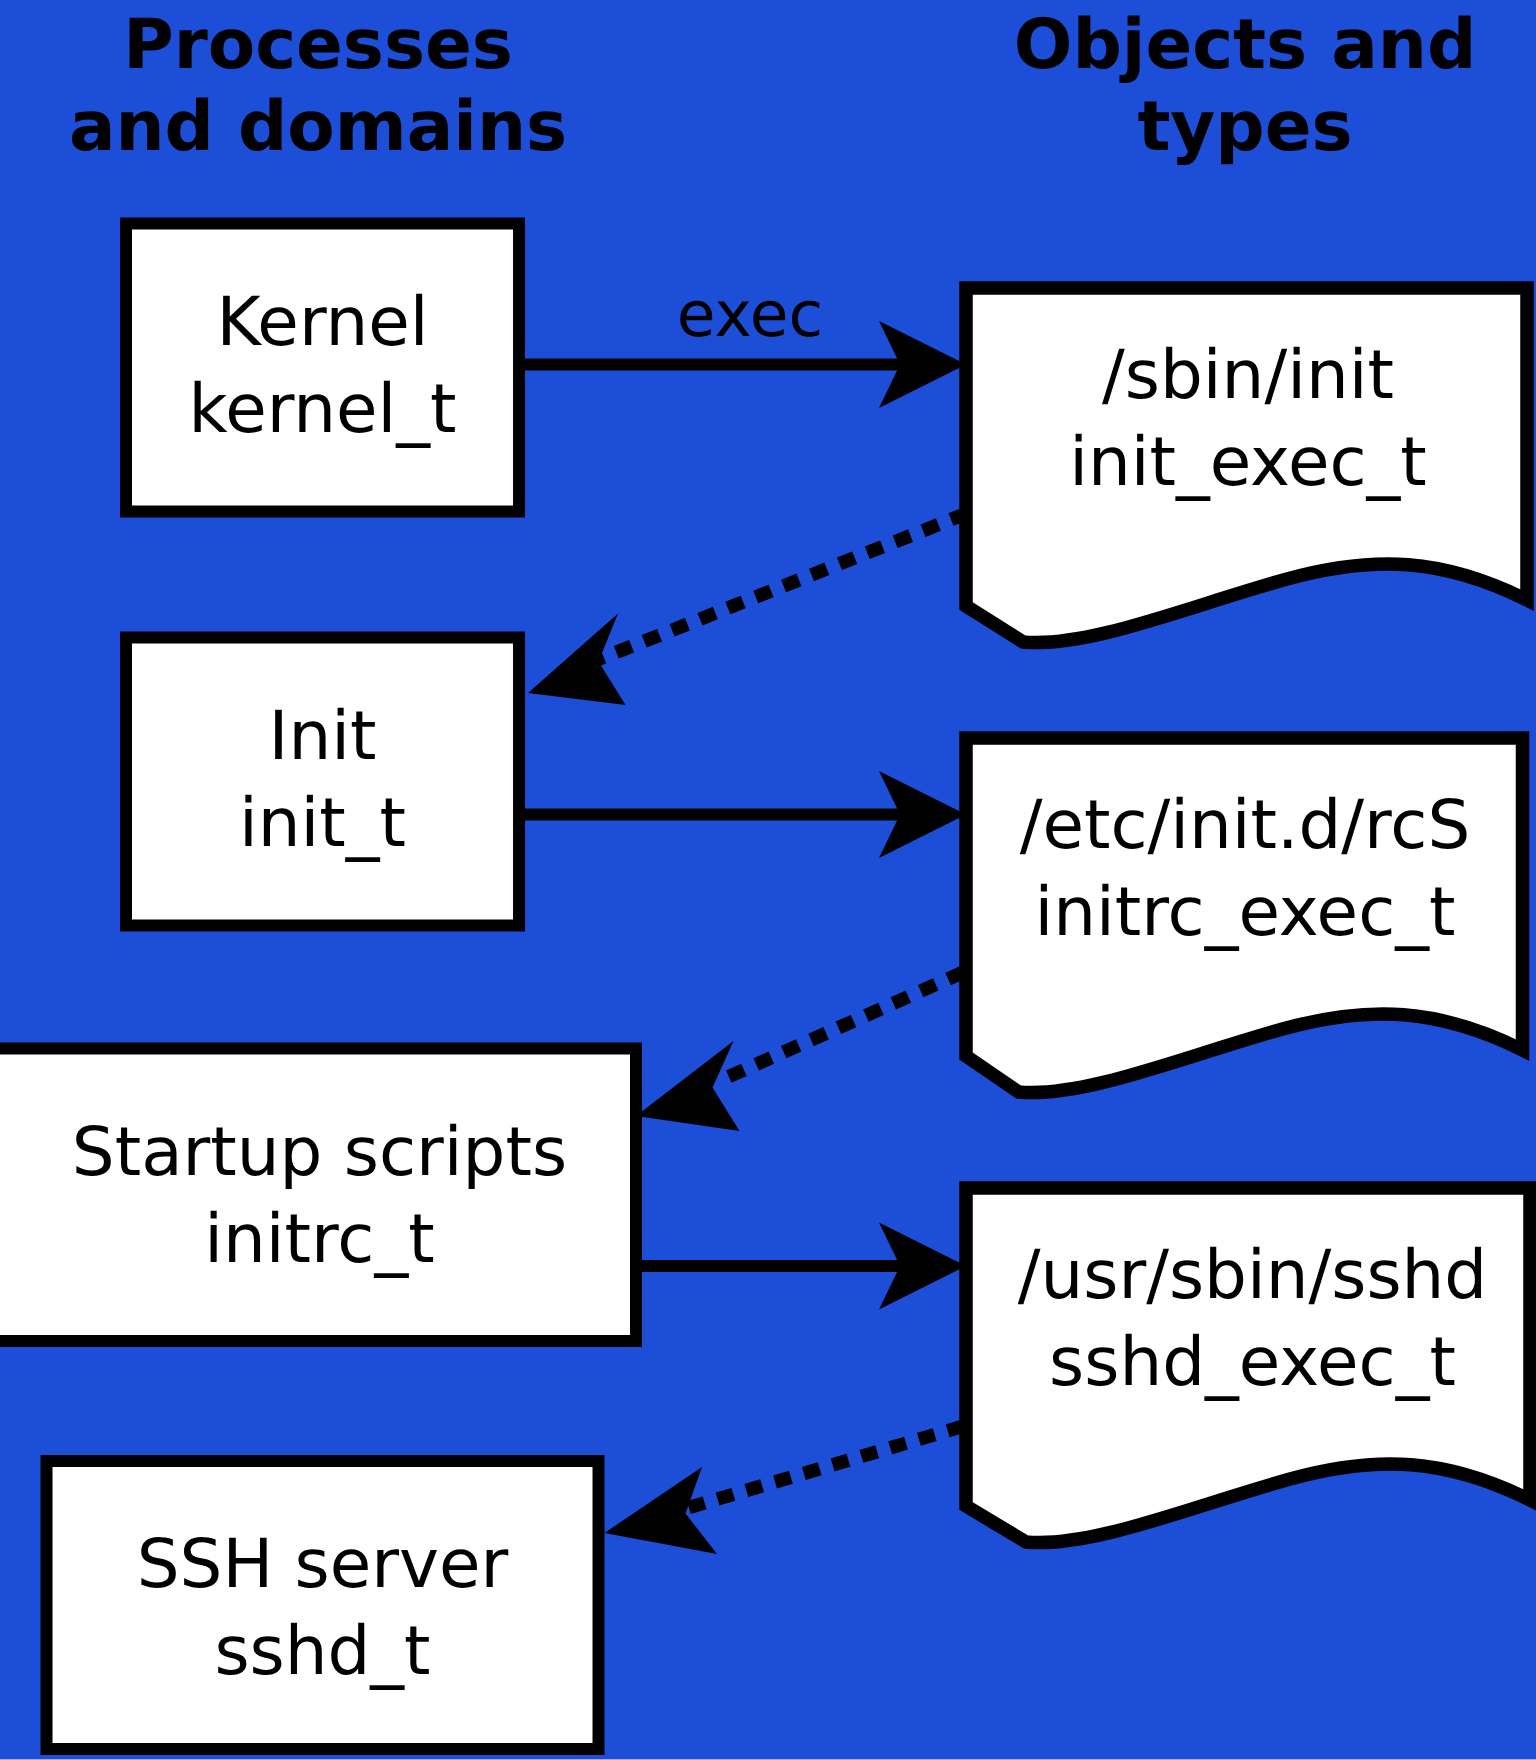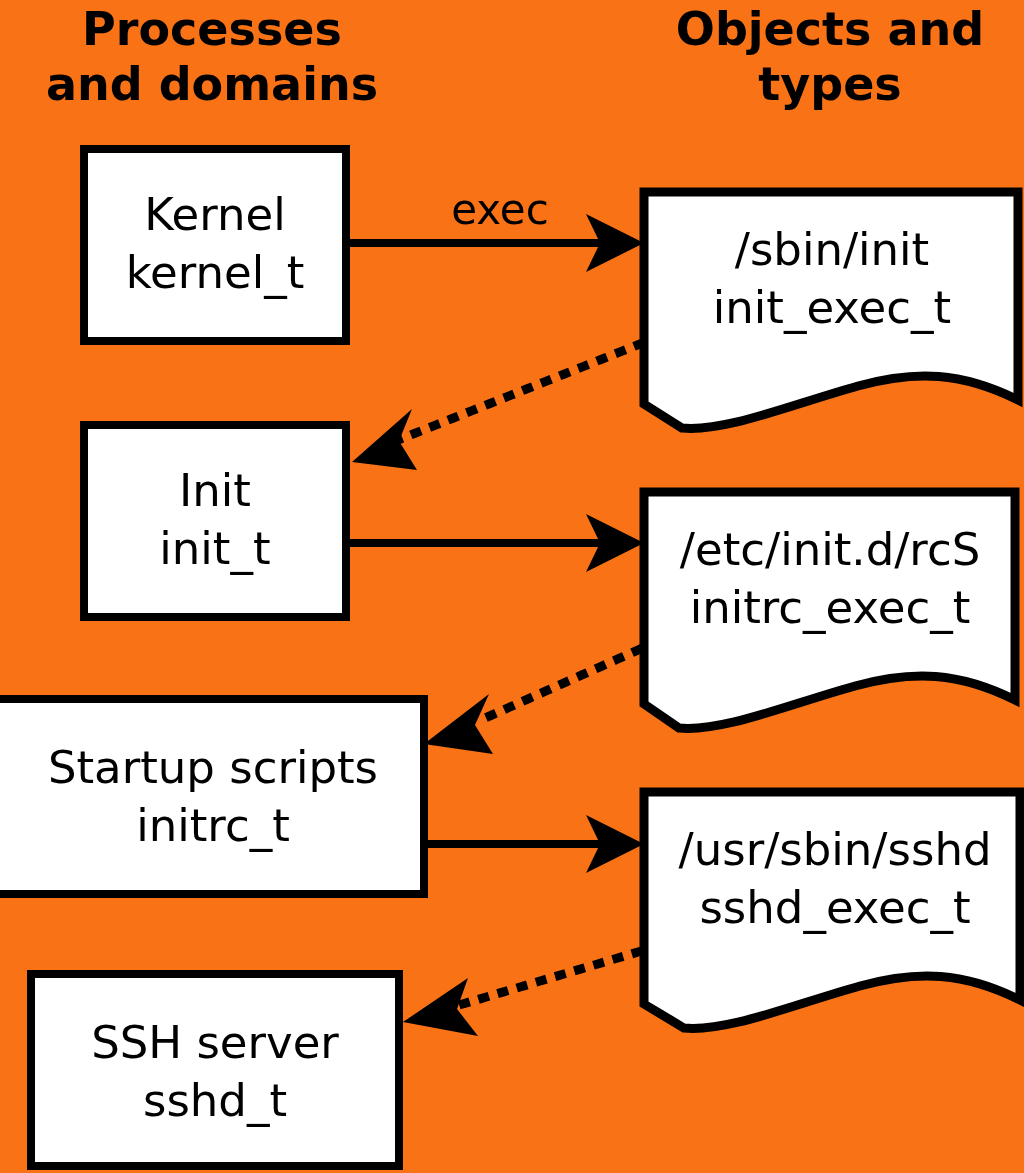--- a/index.html
+++ b/index.html
@@ -7,21 +7,21 @@
     padding: 0;
     background: #ffffff;
   }
   body {
     font-family: "DejaVu Sans", sans-serif;
   }
   #diagram-root {
     position: relative;
     width: 1024px;
     height: 1173px;
-    background: #f97316;
+    background: #1d4ed8;
     overflow: hidden;
   }
   svg.diagram-canvas {
     display: block;
     width: 1024px;
     height: 1173px;
   }
   .col-header {
     font-family: "DejaVu Sans", sans-serif;
     font-weight: bold;

